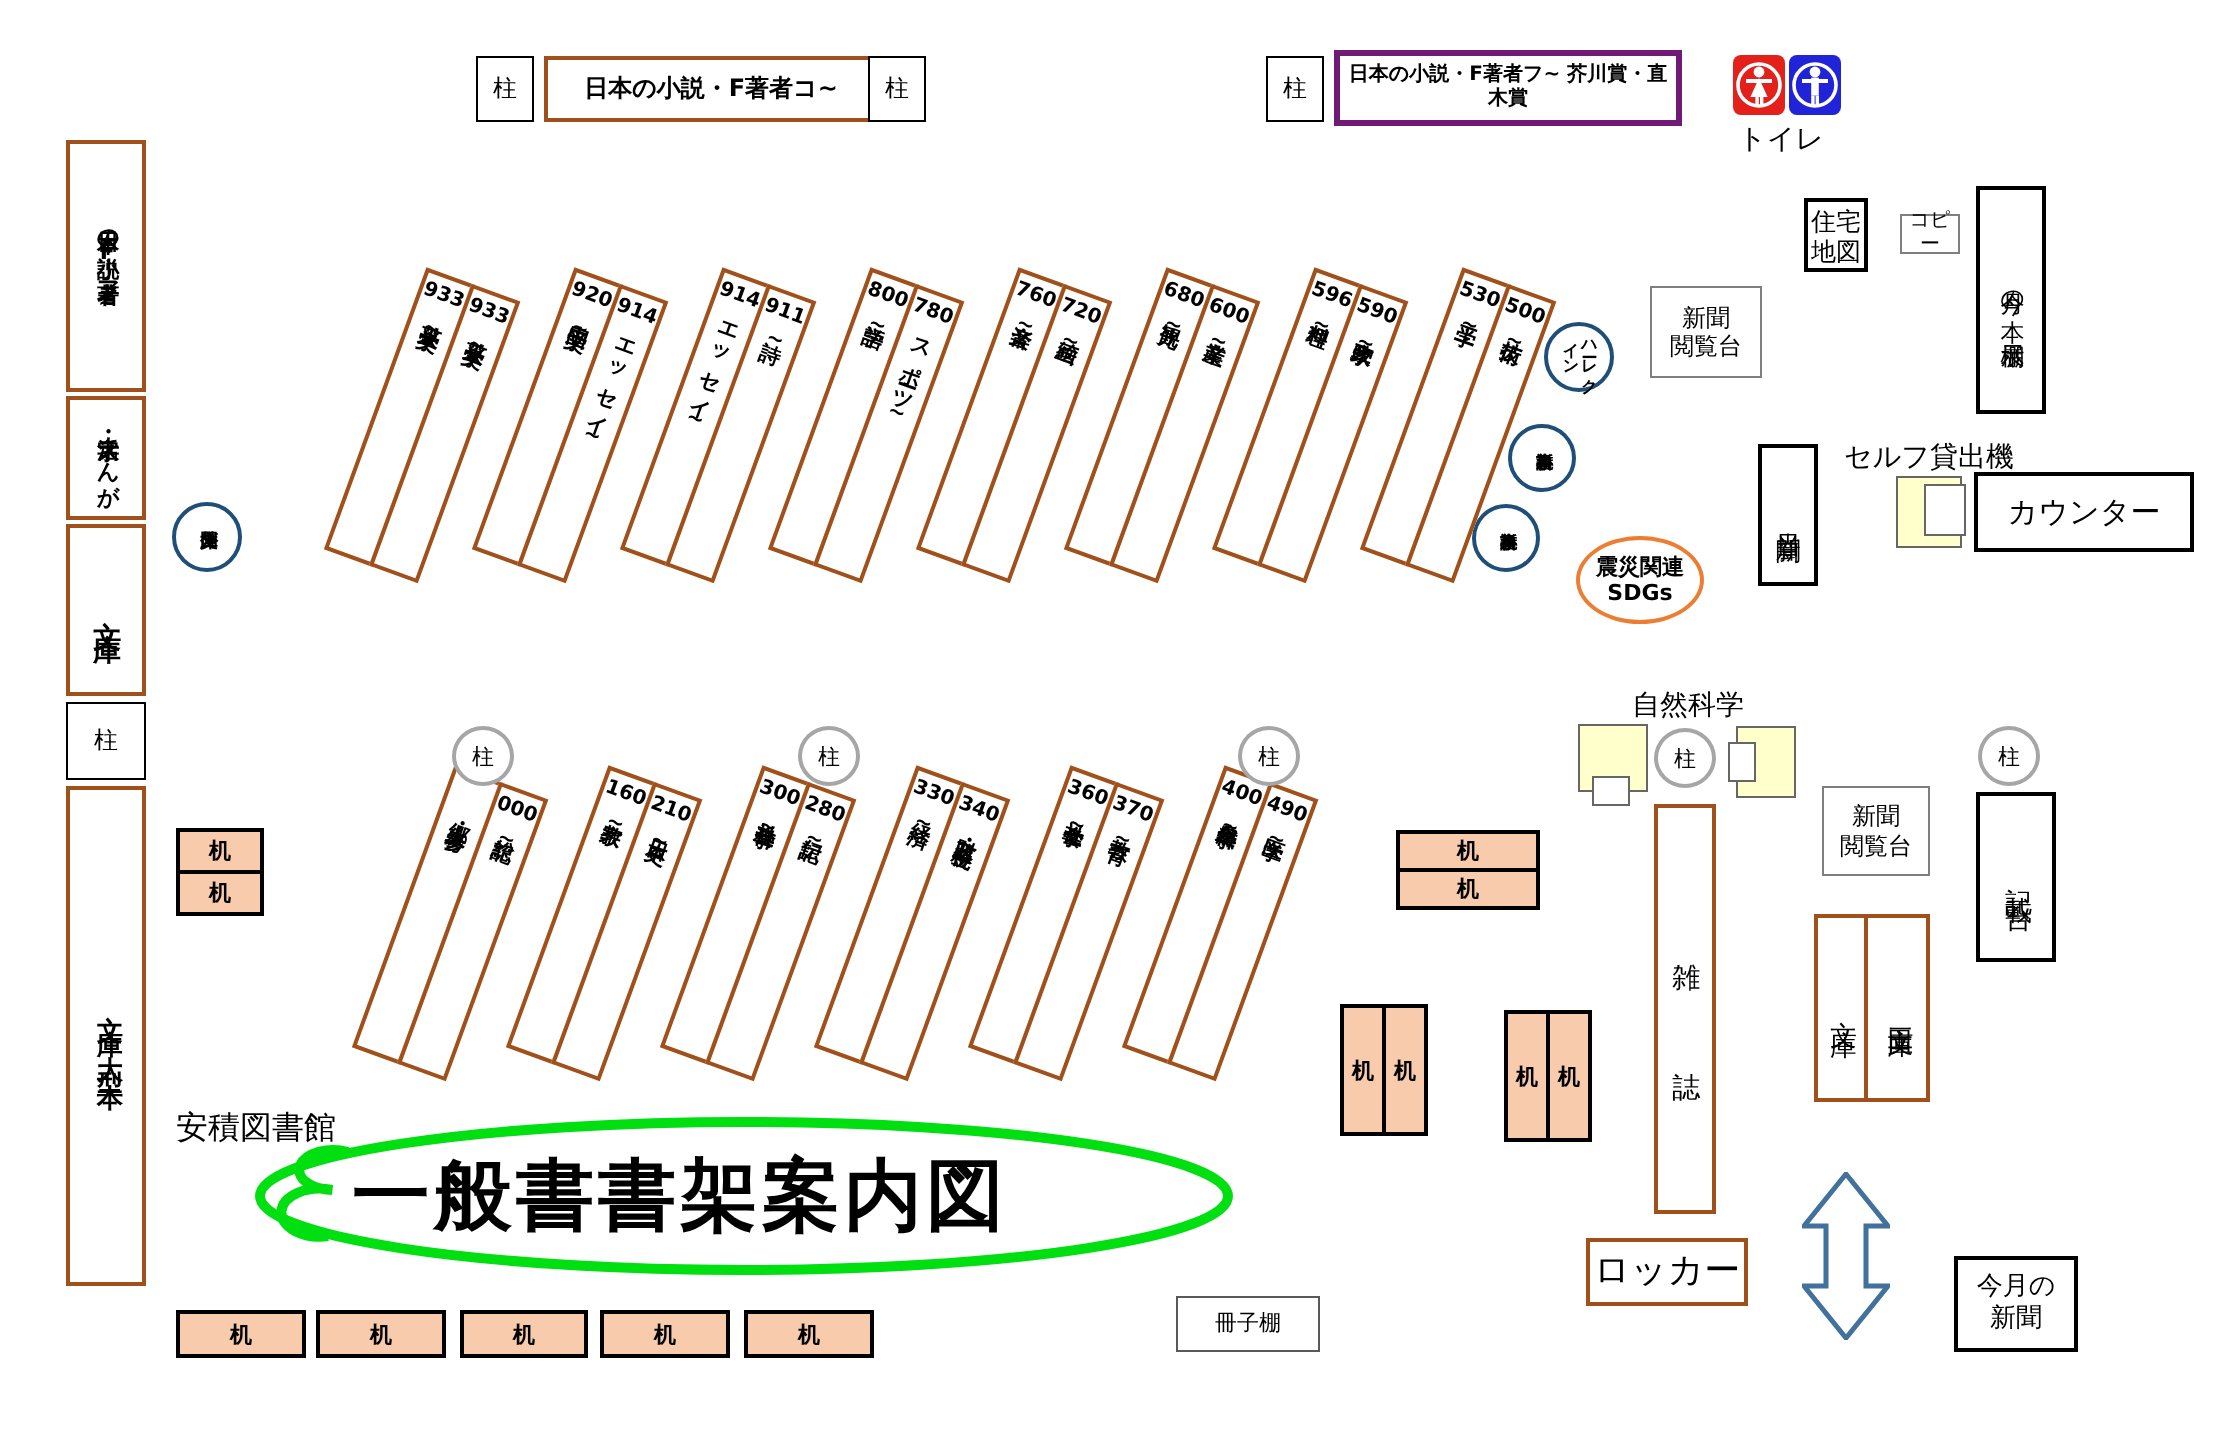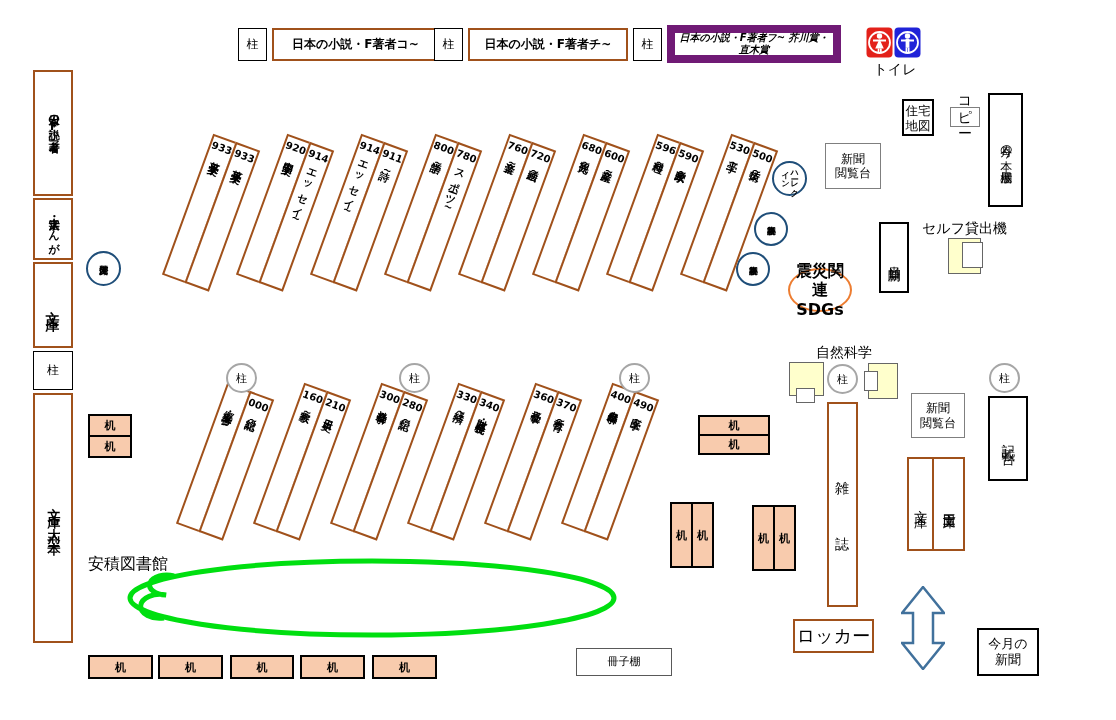--- a/index.html
+++ b/index.html
@@ -4,21 +4,21 @@
 <style>
   *{margin:0;padding:0;box-sizing:border-box;}
   html,body{background:#fff;}
   #map{position:relative;width:1116px;height:720px;background:#fff;overflow:hidden;
        font-family:"DejaVu Sans","Liberation Sans",sans-serif;color:#000;}
   .box{position:absolute;display:flex;align-items:center;justify-content:center;
        text-align:center;background:#fff;line-height:1.2;}
   .col{flex-direction:column;}
   .txt{position:absolute;white-space:nowrap;}
   .bd-brown25{border:2.5px solid #a0511b;}
-  .bd-brown3{border:8px solid #701a75;font-style:italic;}
+  .bd-brown3{border:3px solid #701a75;}
   .bd-black{border:2.5px solid #000;}
   .bd-pillar{border:1.5px solid #000;}
   .bd-thin{border:1px solid #7f7f7f;}
   .b{font-weight:bold;}
   .vt{writing-mode:vertical-rl;text-orientation:upright;line-height:1.3;}
   .shelf-pair{position:absolute;width:52px;height:150px;display:flex;transform:rotate(20deg);}
   .shelf-col{width:26px;height:150px;border:2px solid #a0511b;background:#fff;
              display:flex;flex-direction:column;align-items:center;padding-top:2px;}
   .shelf-col + .shelf-col{margin-left:-2px;}
   .shelf-code{font-size:10px;font-weight:bold;height:13px;line-height:13px;}
@@ -36,21 +36,20 @@
   .machine .screen{position:absolute;background:#fff;border:1px solid #666;}
 </style>
 </head>
 <body>
 
 <div id="map">
 
   <div class="box bd-pillar" style="left:238px;top:28px;width:29px;height:33px;font-size:12px">柱</div>
   <div class="box bd-brown25 b" style="left:272px;top:28px;width:167px;height:33px;font-size:12px">日本の小説・F著者コ~</div>
   <div class="box bd-pillar" style="left:434px;top:28px;width:29px;height:33px;font-size:12px">柱</div>
-  <div class="box bd-brown25 b" style="left:468px;top:28px;width:160px;height:33px;font-size:12px">日本の小説・F著者チ~</div>
   <div class="box bd-pillar" style="left:633px;top:28px;width:29px;height:33px;font-size:12px">柱</div>
   <div class="box bd-brown3 b" style="left:667px;top:25px;width:174px;height:38px;font-size:10px">日本の小説・F著者フ~ 芥川賞・直木賞</div>
 
   <div class="box bd-brown25" style="left:33px;top:70px;width:40px;height:126px">
     <span class="vt b" style="height:88px;font-size:11px">日本の小説・F著者ア~</span>
   </div>
   <div class="box bd-brown25" style="left:33px;top:198px;width:40px;height:62px">
     <span class="vt b" style="height:52px;font-size:11px">大活字・まんが</span>
   </div>
   <div class="box bd-brown25" style="left:33px;top:262px;width:40px;height:86px">
@@ -66,21 +65,21 @@
   </div>
   <div class="circle-blue" style="left:772px;top:161px;width:35px;height:35px">
     <span class="vt" style="height:28px;font-size:8px;line-height:1.15">ハーレクイン</span>
   </div>
   <div class="circle-blue" style="left:754px;top:212px;width:34px;height:34px">
     <span class="vt" style="height:20px;font-size:8.5px;line-height:1.15">新書小説</span>
   </div>
   <div class="circle-blue" style="left:736px;top:252px;width:34px;height:34px">
     <span class="vt" style="height:20px;font-size:8.5px;line-height:1.15">新書小説</span>
   </div>
-  <div class="box col b" style="left:788px;top:268px;width:64px;height:44px;border:2.5px solid #ED7D31;border-radius:50%;font-size:16px">
+  <div class="box col b" style="left:788px;top:268px;width:64px;height:44px;border:2.5px solid #ED7D31;border-radius:50%;font-size:11px">
     <span>震災関連</span>
     <span>SDGs</span>
   </div>
 
   <svg class="machine" style="left:866px;top:27px" width="27" height="31" viewBox="0 0 27 31">
     <rect x="0.5" y="0.5" width="26" height="30" rx="4" fill="#E3211A"></rect>
     <circle cx="13.5" cy="15.5" r="10.5" fill="none" stroke="#fff" stroke-width="1.8"></circle>
     <circle cx="13.5" cy="9" r="2.7" fill="#fff"></circle>
     <path d="M13.5,12 L9.2,21.5 L17.8,21.5 Z" fill="#fff"></path>
     <rect x="7" y="12.5" width="13" height="2" fill="#fff"></rect>
@@ -89,42 +88,43 @@
   </svg>
   <svg class="machine" style="left:894px;top:27px" width="27" height="31" viewBox="0 0 27 31">
     <rect x="0.5" y="0.5" width="26" height="30" rx="4" fill="#2023D8"></rect>
     <circle cx="13.5" cy="15.5" r="10.5" fill="none" stroke="#fff" stroke-width="1.8"></circle>
     <circle cx="13.5" cy="9" r="2.7" fill="#fff"></circle>
     <rect x="11.6" y="11.8" width="3.8" height="9" fill="#fff"></rect>
     <rect x="7" y="12.5" width="13" height="2" fill="#fff"></rect>
     <rect x="11.6" y="20.8" width="1.7" height="5.5" fill="#fff"></rect>
     <rect x="13.8" y="20.8" width="1.7" height="5.5" fill="#fff"></rect>
   </svg>
-  <div class="txt" style="left:869px;top:61px;width:52px;text-align:center;font-size:14px">トイレ</div>
+  <div class="txt" style="left:869px;top:61px;width:52px;text-align:left;font-size:14px">トイレ</div>
 
   <div class="box col bd-black" style="left:902px;top:99px;width:32px;height:37px;font-size:12.5px">
     <span>住宅</span>
     <span>地図</span>
   </div>
-  <div class="box bd-thin" style="left:950px;top:107px;width:30px;height:20px;font-size:14px">コピー</div>
+  <div class="box bd-thin" style="left:950px;top:107px;width:30px;height:20px;font-size:10px">コピー</div>
   <div class="box bd-black" style="left:988px;top:93px;width:35px;height:114px">
     <span class="vt" style="font-size:12px">今月の本　展示棚</span>
   </div>
   <div class="box col bd-thin" style="left:825px;top:143px;width:56px;height:46px;font-size:12px">
     <span>新聞</span>
     <span>閲覧台</span>
   </div>
   <div class="box bd-black" style="left:879px;top:222px;width:30px;height:71px">
     <span class="vt" style="font-size:12.5px;letter-spacing:1px">当日新聞</span>
   </div>
   <div class="txt" style="left:922px;top:220px;font-size:14px">セルフ貸出機</div>
   <div class="machine" style="left:948px;top:236px;width:38px;height:41px">
     <div class="body" style="left:0;top:2px;width:33px;height:36px"></div>
     <div class="screen" style="left:14px;top:6px;width:21px;height:26px"></div>
   </div>
+  <div class="box bd-black" style="left:987px;top:236px;width:110px;height:40px;font-size:15px">カウンター</div>
 
   <div class="txt" style="left:816px;top:344px;font-size:14px">自然科学</div>
   <div class="machine" style="left:789px;top:362px;width:35px;height:42px">
     <div class="body" style="left:0;top:0;width:35px;height:34px"></div>
     <div class="screen" style="left:7px;top:26px;width:19px;height:15px"></div>
   </div>
   <div class="machine" style="left:864px;top:363px;width:34px;height:36px">
     <div class="body" style="left:4px;top:0;width:30px;height:36px"></div>
     <div class="screen" style="left:0;top:8px;width:14px;height:20px"></div>
   </div>
@@ -148,27 +148,28 @@
   </div>
 
   <div class="box bd-brown25" style="left:793px;top:619px;width:81px;height:34px;font-size:18px">ロッカー</div>
   <svg class="machine" style="left:901px;top:586px" width="44" height="84" viewBox="0 0 44 84">
     <polygon points="22,1 43,27 32,27 32,57 43,57 22,83 1,57 12,57 12,27 1,27" fill="#fff" stroke="#41719C" stroke-width="2.5"></polygon>
   </svg>
   <div class="box col bd-black" style="left:977px;top:628px;width:62px;height:48px;font-size:13px">
     <span>今月の</span>
     <span>新聞</span>
   </div>
-  <div class="box" style="left:576px;top:648px;width:96px;height:28px;border:1px solid #595959;font-size:11px">冊子棚</div>
+  <div class="box" style="left:588px;top:648px;width:72px;height:28px;border:1px solid #595959;font-size:11px">冊子棚</div>
 
   <div class="txt" style="left:88px;top:554px;font-size:16px">安積図書館</div>
   <svg class="machine" style="left:112px;top:556px" width="505" height="84" viewBox="0 0 505 84">
     <ellipse cx="260" cy="42" rx="242" ry="37" fill="none" stroke="#00DF10" stroke-width="5"></ellipse>
     <path d="M62,20 a17,10 0 1 0 -8,19 a19,12 0 1 0 -2,23" fill="none" stroke="#00DF10" stroke-width="5"></path>
   </svg>
+  <div class="txt b" style="left:176px;top:571px;font-size:39px;letter-spacing:2px">一般書書架案内図</div>
 
 <div class="shelf-pair" style="left: 186px; top: 138px;">
       <div class="shelf-col">
         <span class="shelf-code">933</span>
         <span class="shelf-label">英米文学~</span>
       </div>
       <div class="shelf-col">
         <span class="shelf-code">933</span>
         <span class="shelf-label">英米文学~</span>
       </div>

